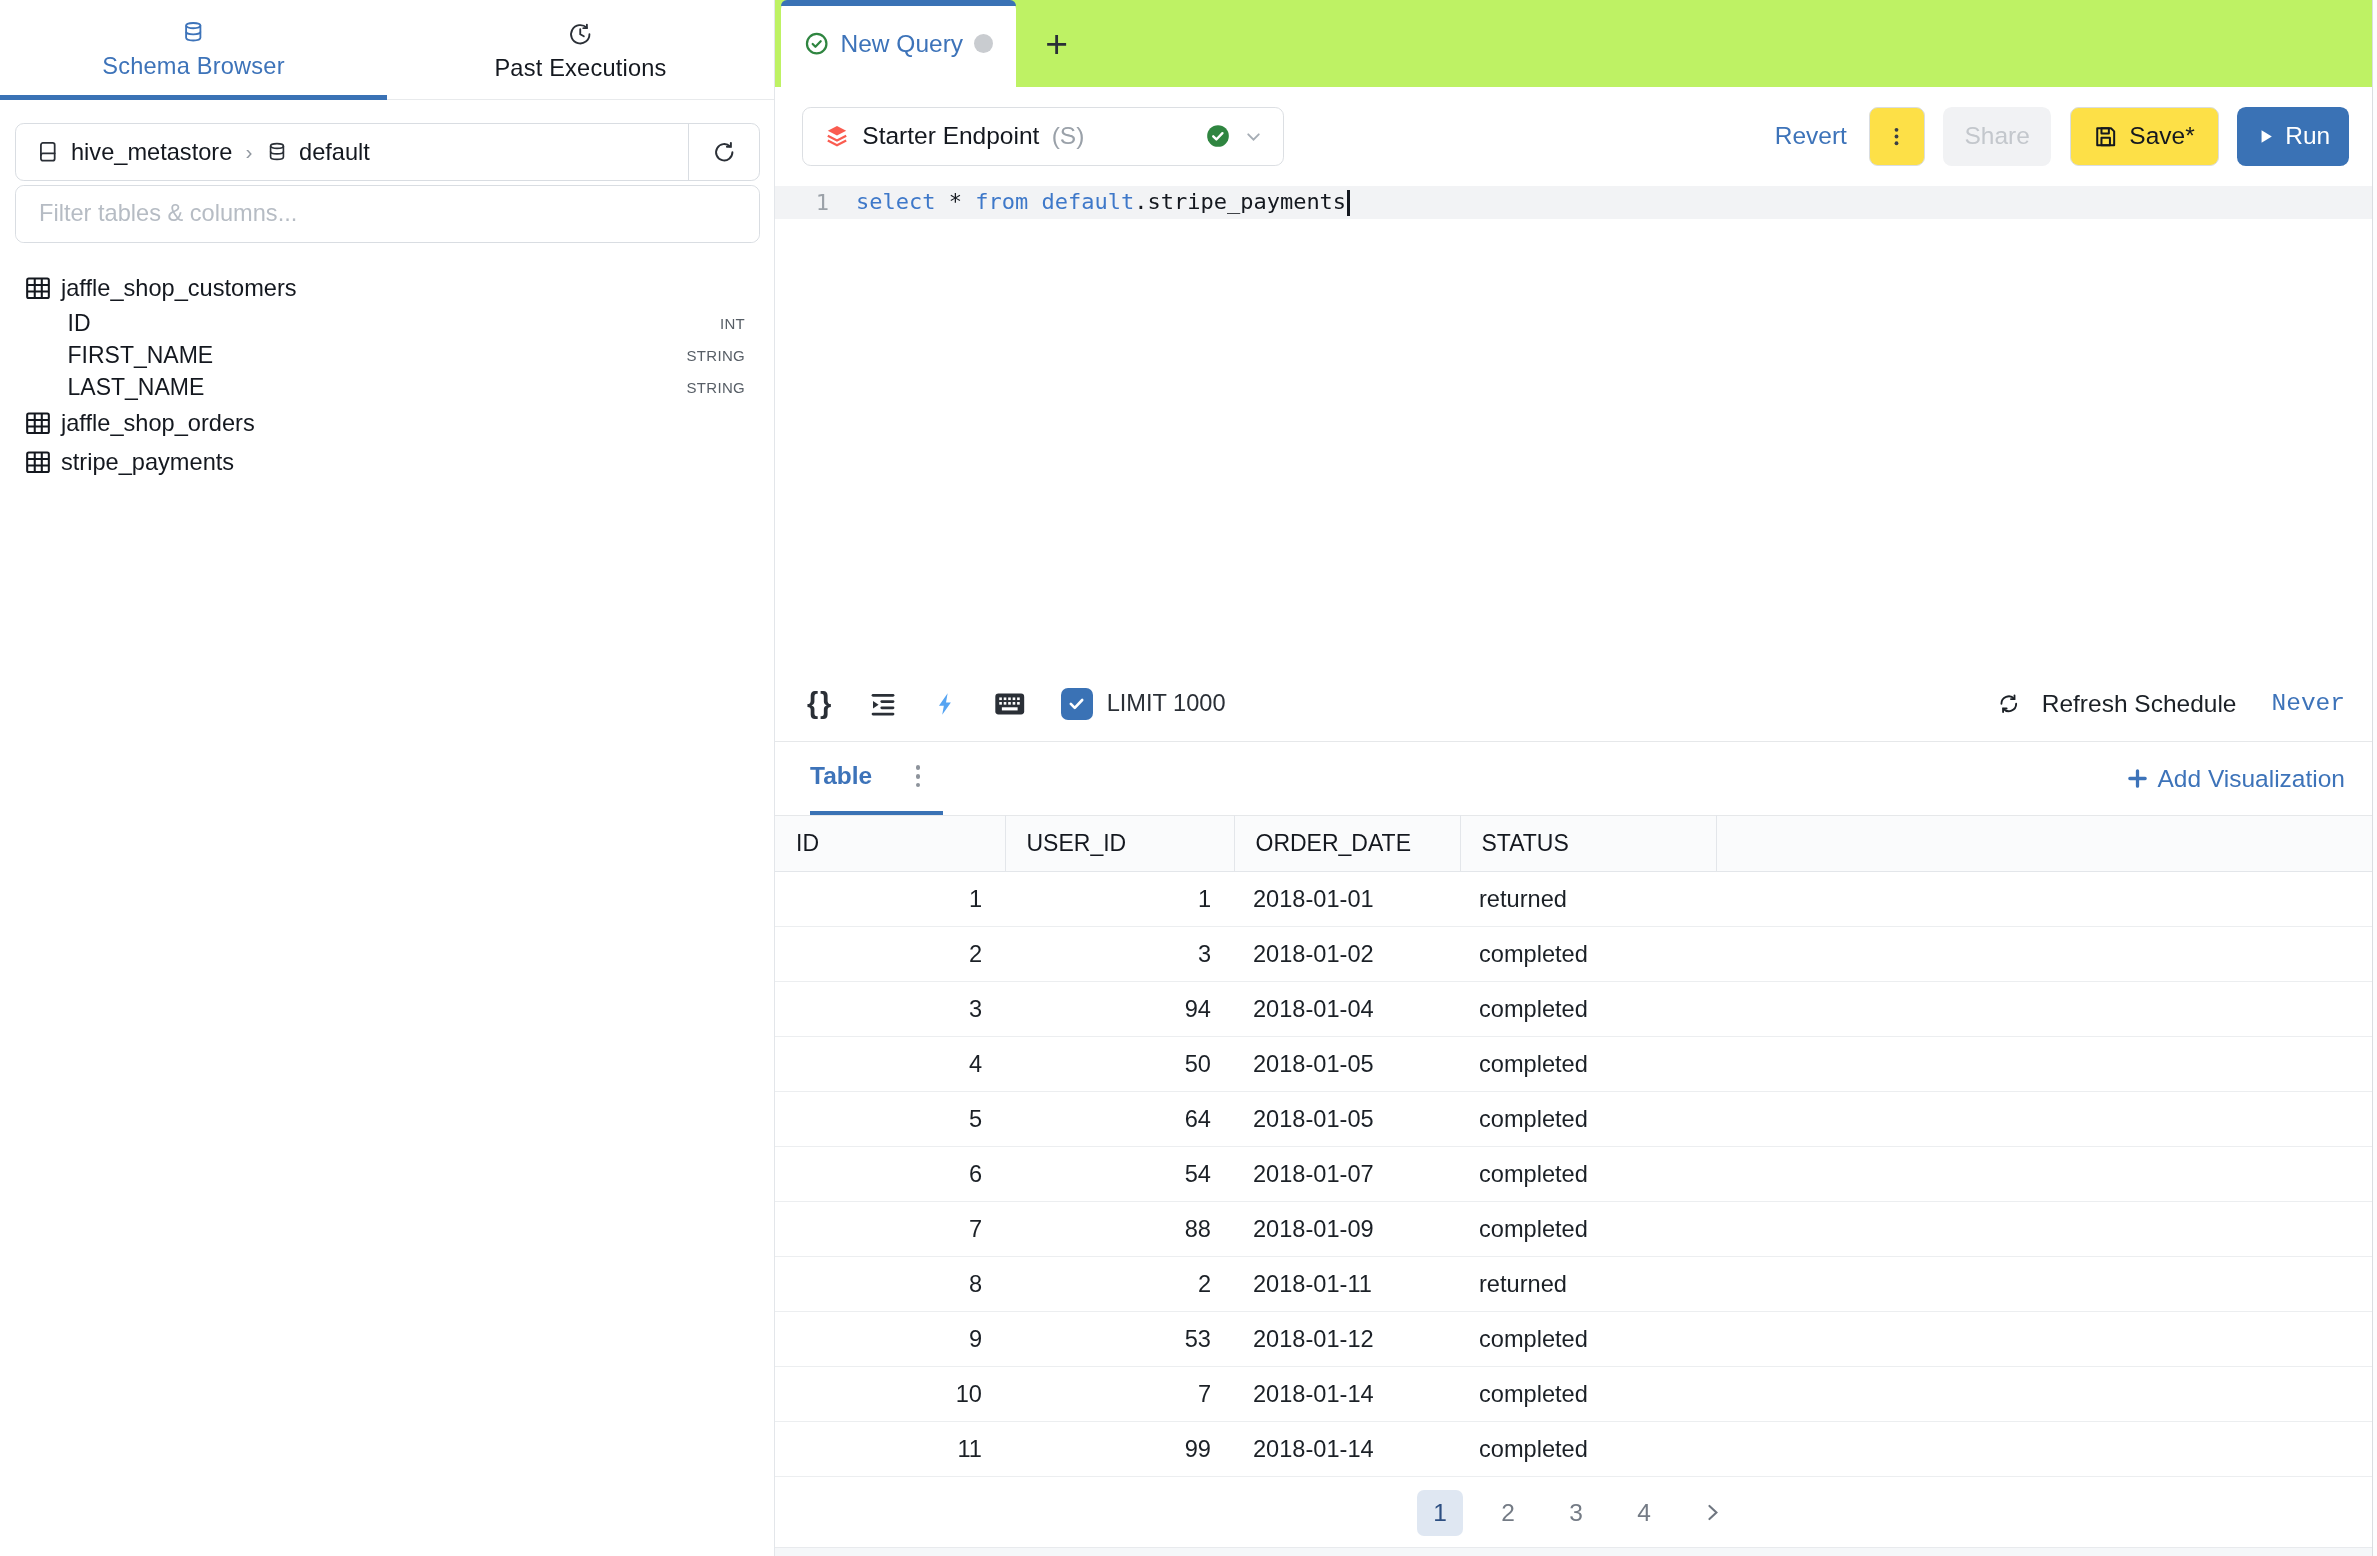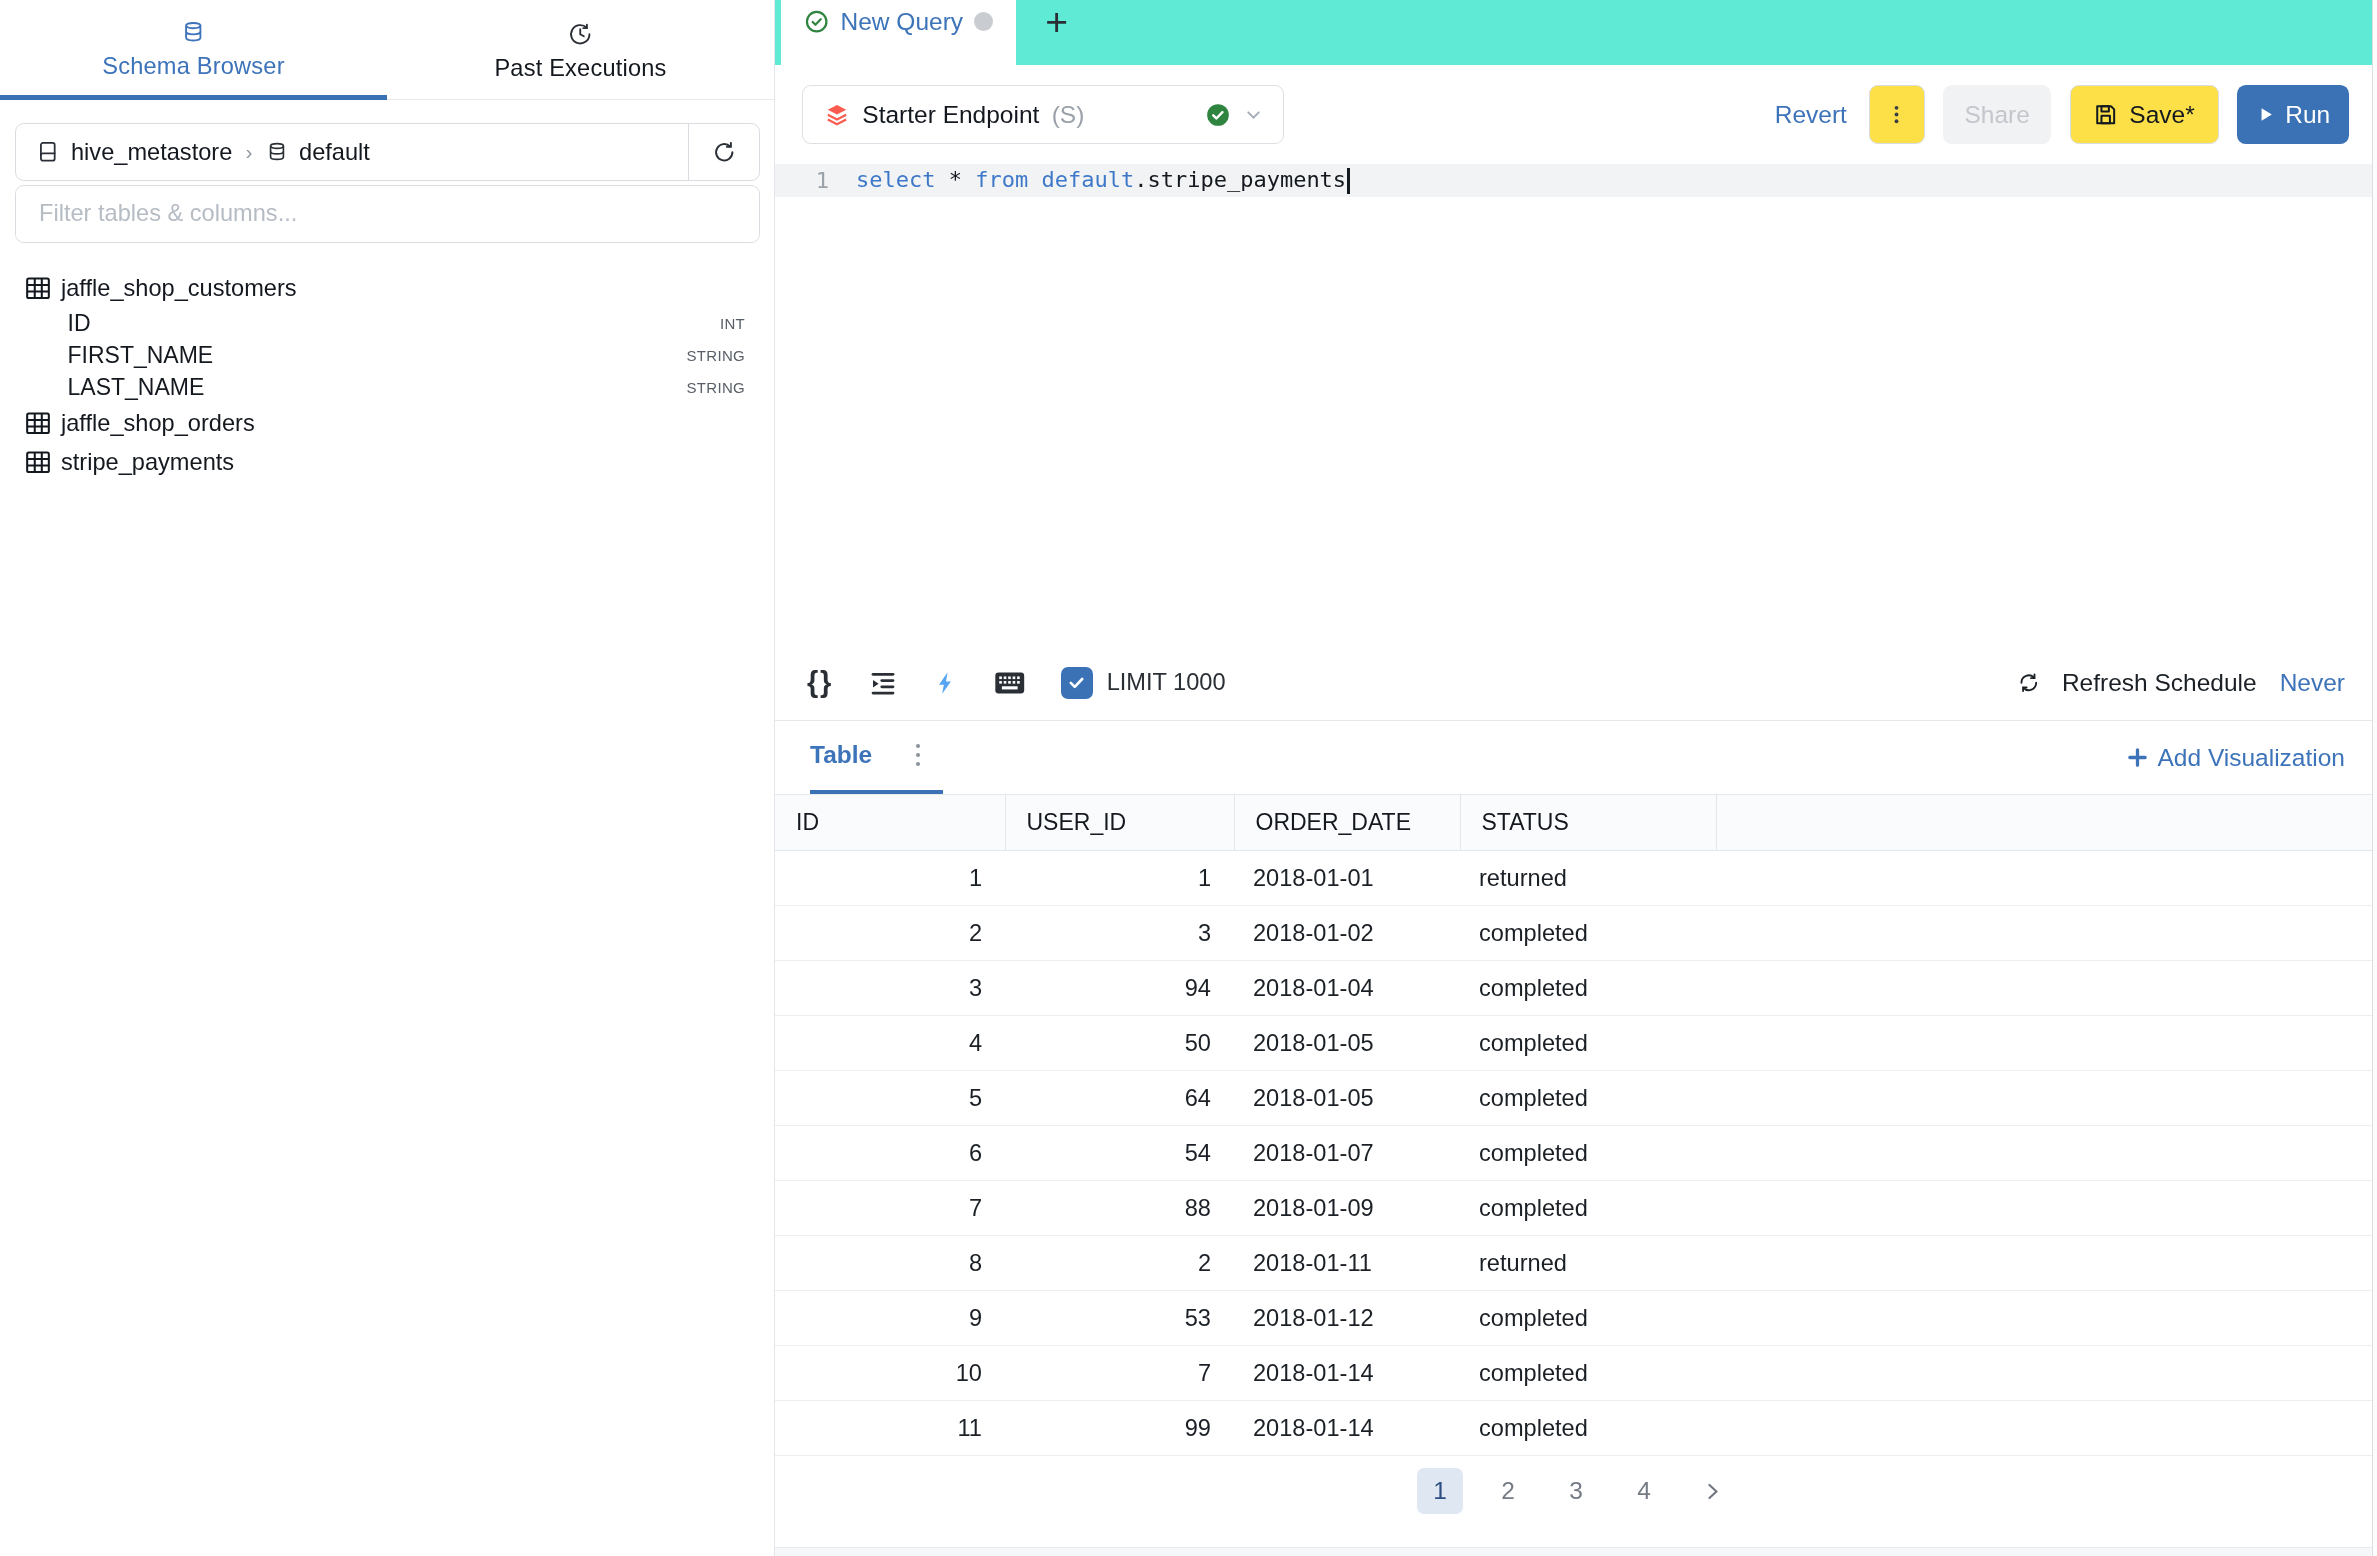--- a/index.html
+++ b/index.html
@@ -30,21 +30,21 @@
   .filter-box input::placeholder { color:#b6bcc4; }
   .tree { margin-top:26px; padding:0 29px 0 24.5px; overflow:hidden; }
   .tree-table { display:flex; align-items:center; gap:10.5px; height:39px; font-size:23.6px;
     cursor:pointer; }
   .tree-col { display:flex; align-items:center; height:32px; padding-left:43px;
     font-size:23px; cursor:pointer; }
   .tree-col .type { margin-left:auto; font-size:15px; color:#575e66; letter-spacing:0.3px; }
 
   
   .main { flex:1; display:flex; flex-direction:column; position:relative; background:#fff; }
-  .tabstrip { height:65px; background:#5eead4; display:flex; align-items:flex-end; }
+  .tabstrip { height:87px; background:#bef264; display:flex; align-items:flex-end; }
   .query-tab { position:relative; margin-left:6.1px; width:235px; height:87px; background:#fff;
     border-radius:8.8px 8.8px 0 0; display:flex; align-items:center; justify-content:center;
     gap:11.4px; cursor:pointer; }
   .query-tab::before { content:""; position:absolute; top:0; left:0; right:0; height:6.1px;
     background:#3a72b5; border-radius:8.8px 8.8px 0 0; }
   .query-tab .lbl { color:#3d73b9; font-size:24.5px; }
   .dirty-dot { width:19px; height:19px; border-radius:50%; background:#c9ccd0; }
   .plus-tab { width:81px; height:87px; display:flex; align-items:center; justify-content:center;
     font-size:39px; font-weight:300; color:#2a2f36; cursor:pointer; }
 
@@ -77,21 +77,21 @@
 
   .editor-toolbar { height:75px; display:flex; align-items:center; padding:0 32px; gap:35px; }
   .tool-icon { display:flex; align-items:center; justify-content:center; cursor:pointer; }
   .braces { font-size:29px; font-weight:700; color:#2a2f36; letter-spacing:1.8px; }
   .limit-group { display:flex; align-items:center; gap:14px; cursor:pointer; }
   .checkbox { width:32px; height:32px; border-radius:7px; background:#3a72b5; display:flex;
     align-items:center; justify-content:center; }
   .limit-label { font-size:23.6px; color:#2a2f36; }
   .schedule-group { margin-left:auto; display:flex; align-items:center; gap:21px; font-size:24.5px; }
   .schedule-label { color:#1b2026; }
-  .schedule-value { color:#3d73b9; cursor:pointer; margin-left:2px; }
+  .schedule-value { color:#3d73b9; cursor:pointer; margin-left:14px;font-family:Liberation Mono, monospace; }
 
   .results-header { height:74px; border-top:0.9px solid #e6e8ea; display:flex; align-items:center;
     padding:0 32px 0 0; }
   .viz-tab { height:74px; margin-left:35px; display:flex; align-items:center; gap:40px;
     border-bottom:5.3px solid #3a72b5; padding:0 19px 0 0; cursor:pointer;font-weight:bold; }
   .viz-tab .lbl { color:#3d73b9; font-size:24.5px; }
   .viz-kebab { display:flex; flex-direction:column; gap:4.4px; cursor:pointer; padding:3.5px; }
   .viz-kebab i { width:4.4px; height:4.4px; border-radius:50%; background:#8d939b; }
   .add-viz { margin-left:auto; display:flex; align-items:center; gap:8.8px; color:#3d73b9;
     font-size:24.5px; cursor:pointer; }

